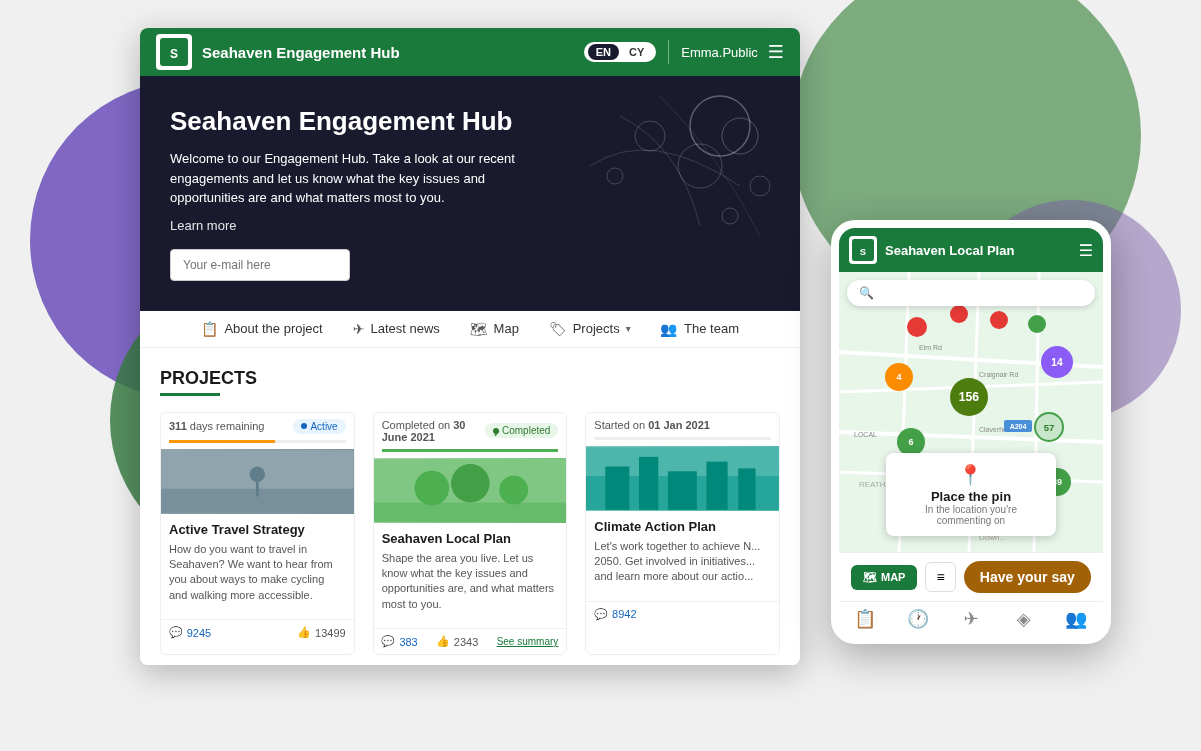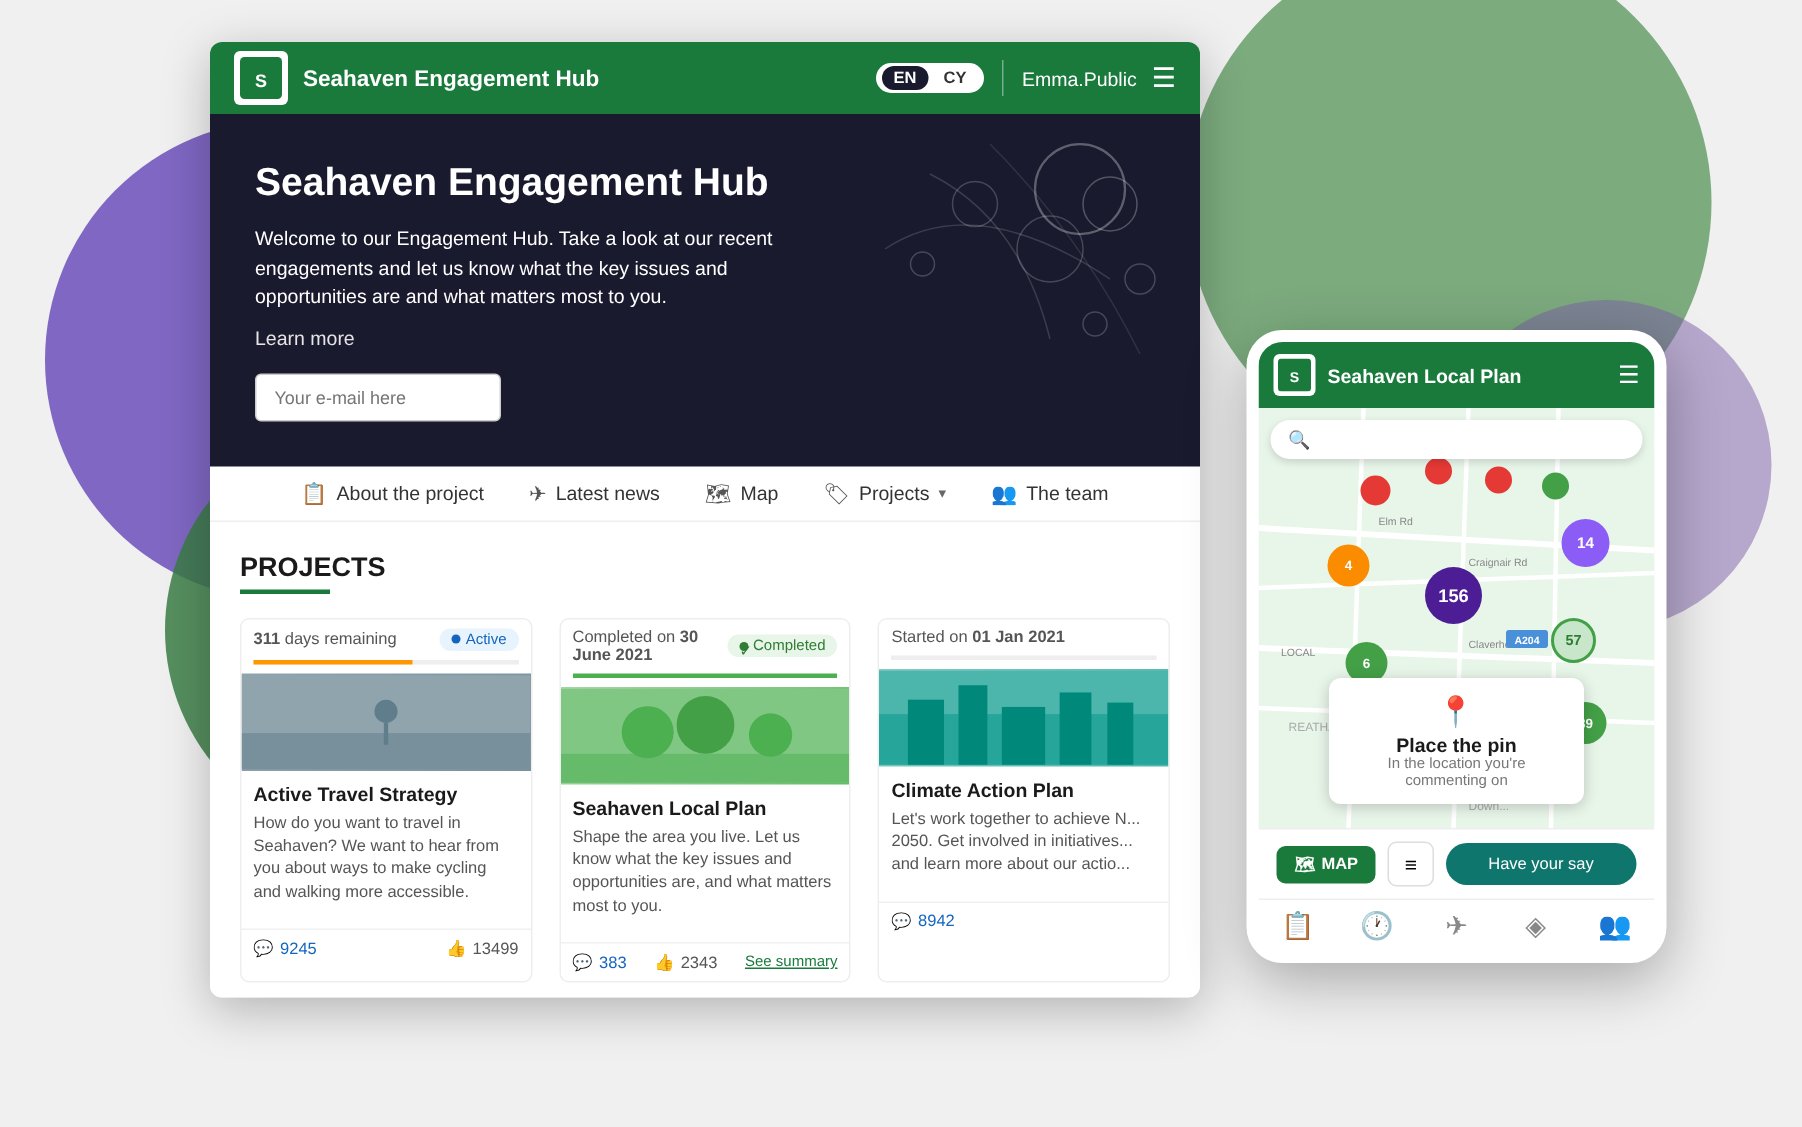--- a/index.html
+++ b/index.html
@@ -145,21 +145,21 @@
       gap: 8px;
       align-items: center;
     }
     .hero-email {
       padding: 8px 12px;
       border: 1px solid #ccc;
       border-radius: 4px;
       font-size: 12px;
       background: white;
       color: #999;
-      width: 164px;
+      width: 180px;
     }
     .hero-btn {
       background: #1a7a3c;
       color: white;
       border: none;
       padding: 8px 16px;
       border-radius: 4px;
       font-size: 12px;
       cursor: pointer;
       white-space: nowrap;
@@ -460,27 +460,27 @@
     .list-toggle-btn {
       background: white;
       border: 1px solid #ddd;
       border-radius: 6px;
       padding: 6px 10px;
       cursor: pointer;
       font-size: 14px;
     }
     .have-say-btn {
       flex: 1;
-      background: #0f766e;
+      background: #a16207;
       color: white;
       border: none;
       border-radius: 20px;
       padding: 8px 12px;
-      font-size: 11px;
-      font-weight: normal;
+      font-size: 14px;
+      font-weight: bold;
       cursor: pointer;
     }
 
     
     .phone-bottom-nav {
       display: flex;
       background: white;
       border-top: 1px solid #eee;
       padding: 6px 0;
     }
@@ -733,21 +733,21 @@
       <span>🔍</span>
     </div>
 
     <div id="map-bubbles-container">
         <div class="map-bubble" style="position: absolute; left: 68px; top: 45px; width: 20px; height: 20px; border-radius: 50%; background: rgb(229, 57, 53); display: flex; align-items: center; justify-content: center; font-size: 8px; font-weight: bold; color: white; z-index: 3; border: none;"></div>
         <div class="map-bubble" style="position: absolute; left: 111px; top: 33px; width: 18px; height: 18px; border-radius: 50%; background: rgb(229, 57, 53); display: flex; align-items: center; justify-content: center; font-size: 8px; font-weight: bold; color: white; z-index: 3; border: none;"></div>
         <div class="map-bubble" style="position: absolute; left: 151px; top: 39px; width: 18px; height: 18px; border-radius: 50%; background: rgb(229, 57, 53); display: flex; align-items: center; justify-content: center; font-size: 8px; font-weight: bold; color: white; z-index: 3; border: none;"></div>
         <div class="map-bubble" style="position: absolute; left: 189px; top: 43px; width: 18px; height: 18px; border-radius: 50%; background: rgb(67, 160, 71); display: flex; align-items: center; justify-content: center; font-size: 8px; font-weight: bold; color: white; z-index: 3; border: none;"></div>
         <div class="map-bubble" style="position: absolute; left: 46px; top: 91px; width: 28px; height: 28px; border-radius: 50%; background: rgb(251, 140, 0); display: flex; align-items: center; justify-content: center; font-size: 8.96px; font-weight: bold; color: white; z-index: 3; border: none;">4</div>
         <div class="map-bubble" style="position: absolute; left: 202px; top: 74px; width: 32px; height: 32px; border-radius: 50%; background: #8b5cf6; display: flex; align-items: center; justify-content: center; font-size: 10.24px; font-weight: bold; color: white; z-index: 3; border: none;">14</div>
-        <div class="map-bubble" style="position: absolute; left: 111px; top: 106px; width: 38px; height: 38px; border-radius: 50%; background: #4c1d95; display: flex; align-items: center; justify-content: center; font-size: 12.16px; font-weight: bold; color: white; z-index: 3; border: none;">156</div>
+        <div class="map-bubble" style="position: absolute; left: 111px; top: 106px; width: 38px; height: 38px; border-radius: 50%; background: #4d7c0f; display: flex; align-items: center; justify-content: center; font-size: 12.16px; font-weight: bold; color: white; z-index: 3; border: none;">156</div>
         <div class="map-bubble" style="position: absolute; left: 58px; top: 156px; width: 28px; height: 28px; border-radius: 50%; background: rgb(67, 160, 71); display: flex; align-items: center; justify-content: center; font-size: 8.96px; font-weight: bold; color: white; z-index: 3; border: none;">6</div>
         <div class="map-bubble" style="position: absolute; left: 195px; top: 140px; width: 30px; height: 30px; border-radius: 50%; background: rgb(200, 230, 201); display: flex; align-items: center; justify-content: center; font-size: 9.6px; font-weight: bold; color: rgb(46, 125, 50); z-index: 3; border: 2px solid rgb(67, 160, 71);">57</div>
         <div class="map-bubble" style="position: absolute; left: 147px; top: 190px; width: 30px; height: 30px; border-radius: 50%; background: rgb(251, 140, 0); display: flex; align-items: center; justify-content: center; font-size: 9.6px; font-weight: bold; color: white; z-index: 3; border: none;">12</div>
         <div class="map-bubble" style="position: absolute; left: 204px; top: 196px; width: 28px; height: 28px; border-radius: 50%; background: rgb(67, 160, 71); display: flex; align-items: center; justify-content: center; font-size: 8.96px; font-weight: bold; color: white; z-index: 3; border: none;">89</div>
         <div class="map-bubble" style="position: absolute; left: 52px; top: 232px; width: 16px; height: 16px; border-radius: 50%; background: rgb(251, 140, 0); display: flex; align-items: center; justify-content: center; font-size: 8px; font-weight: bold; color: white; z-index: 3; border: none;"></div>
         <div class="map-bubble" style="position: absolute; left: 122px; top: 240px; width: 16px; height: 16px; border-radius: 50%; background: rgb(67, 160, 71); display: flex; align-items: center; justify-content: center; font-size: 8px; font-weight: bold; color: white; z-index: 3; border: none;"></div>
       </div>
 
     <div class="map-pin-tooltip">
       <div class="map-pin-icon">📍</div>

